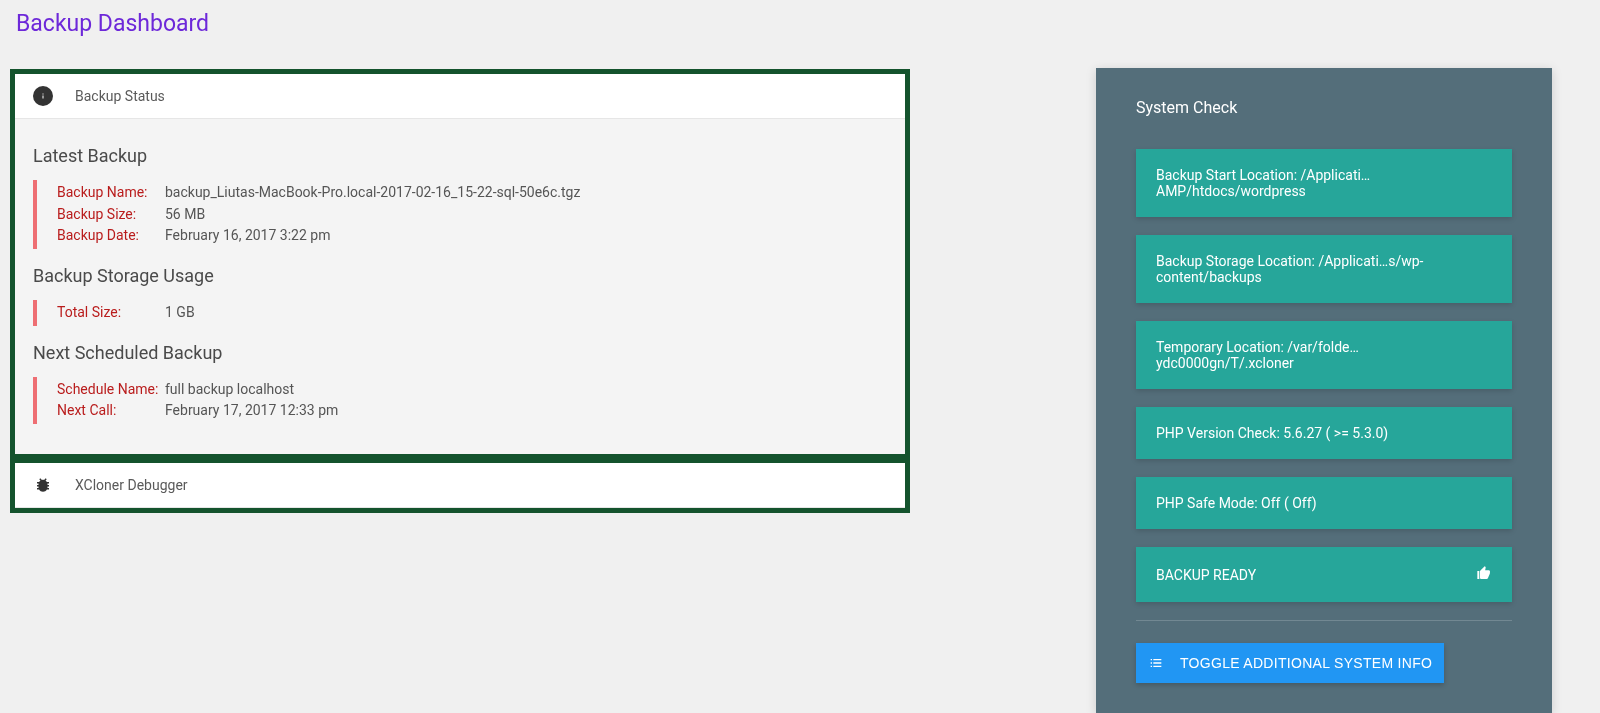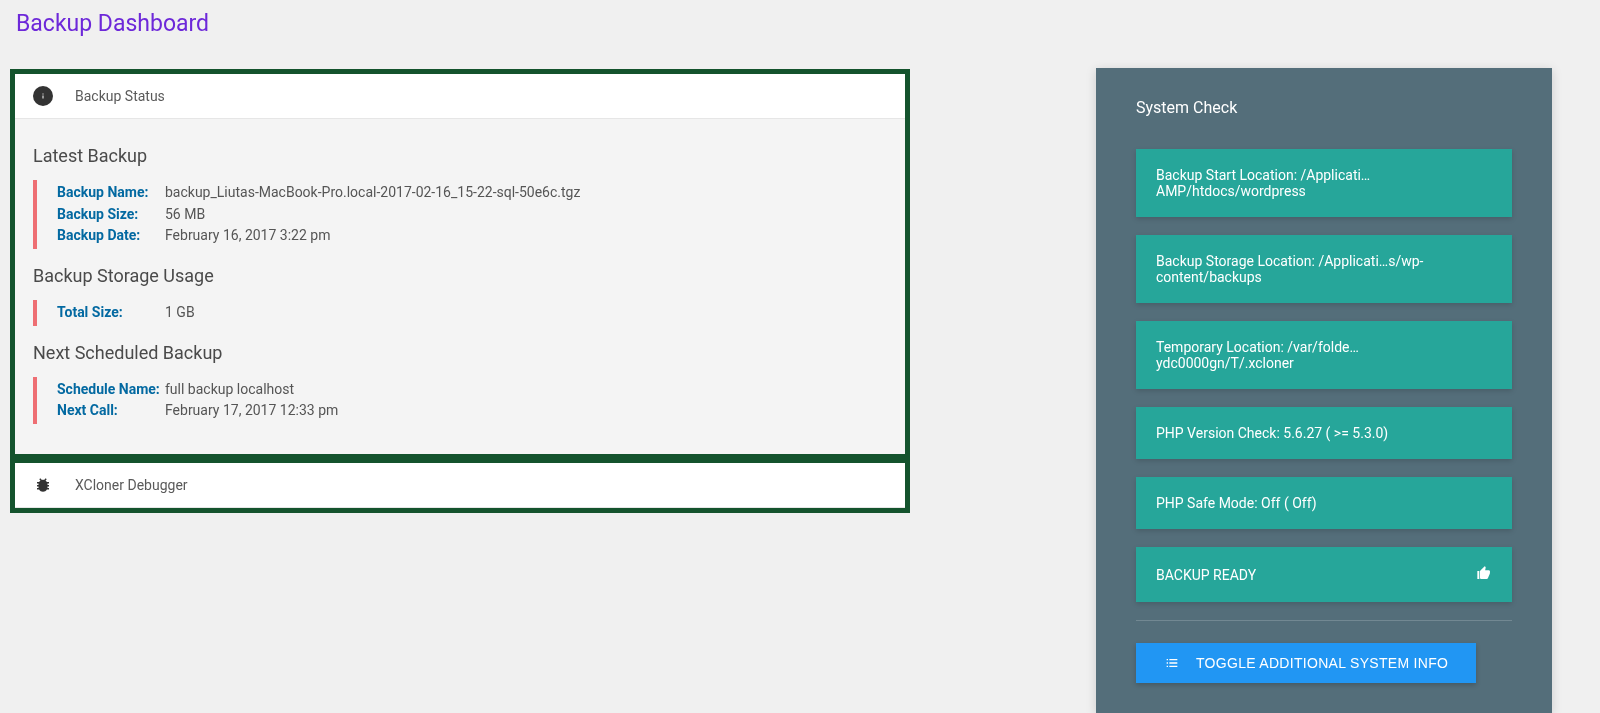--- a/index.html
+++ b/index.html
@@ -71,22 +71,22 @@
     margin: 4px 0 8px 0;
   }
   .info-row {
     display: flex;
     font-size: 14px;
     line-height: 1.55;
     color: #555;
   }
   .info-label {
     width: 108px;
-    font-weight: 700;
-    color: #0369a1;
+    font-weight: 400;
+    color: #b91c1c;
     flex-shrink: 0;
   }
   .info-value { color: #555; }
   .card.second {
     margin-top: -1px;
   }
   .bug-icon {
     width: 20px; height: 20px;
     display: inline-flex; align-items:center; justify-content:center;
     margin-right: 22px;
@@ -126,21 +126,21 @@
     height: 1px;
     background: rgba(255,255,255,0.18);
     margin: 14px 0 22px 0;
   }
   .toggle-btn {
     background: #2196f3;
     color: #fff;
     border: none;
     font-size: 14px;
     font-weight: 500;
-    padding: 12px 28px;
+    padding: 12px 12px;
     display: inline-flex;
     align-items: center;
     cursor: pointer;
     letter-spacing: 0.3px;
     box-shadow: 0 2px 5px rgba(0,0,0,0.2);
   }
   .toggle-btn .list-icon {
     margin-right: 16px;
     display: inline-flex;
   }

